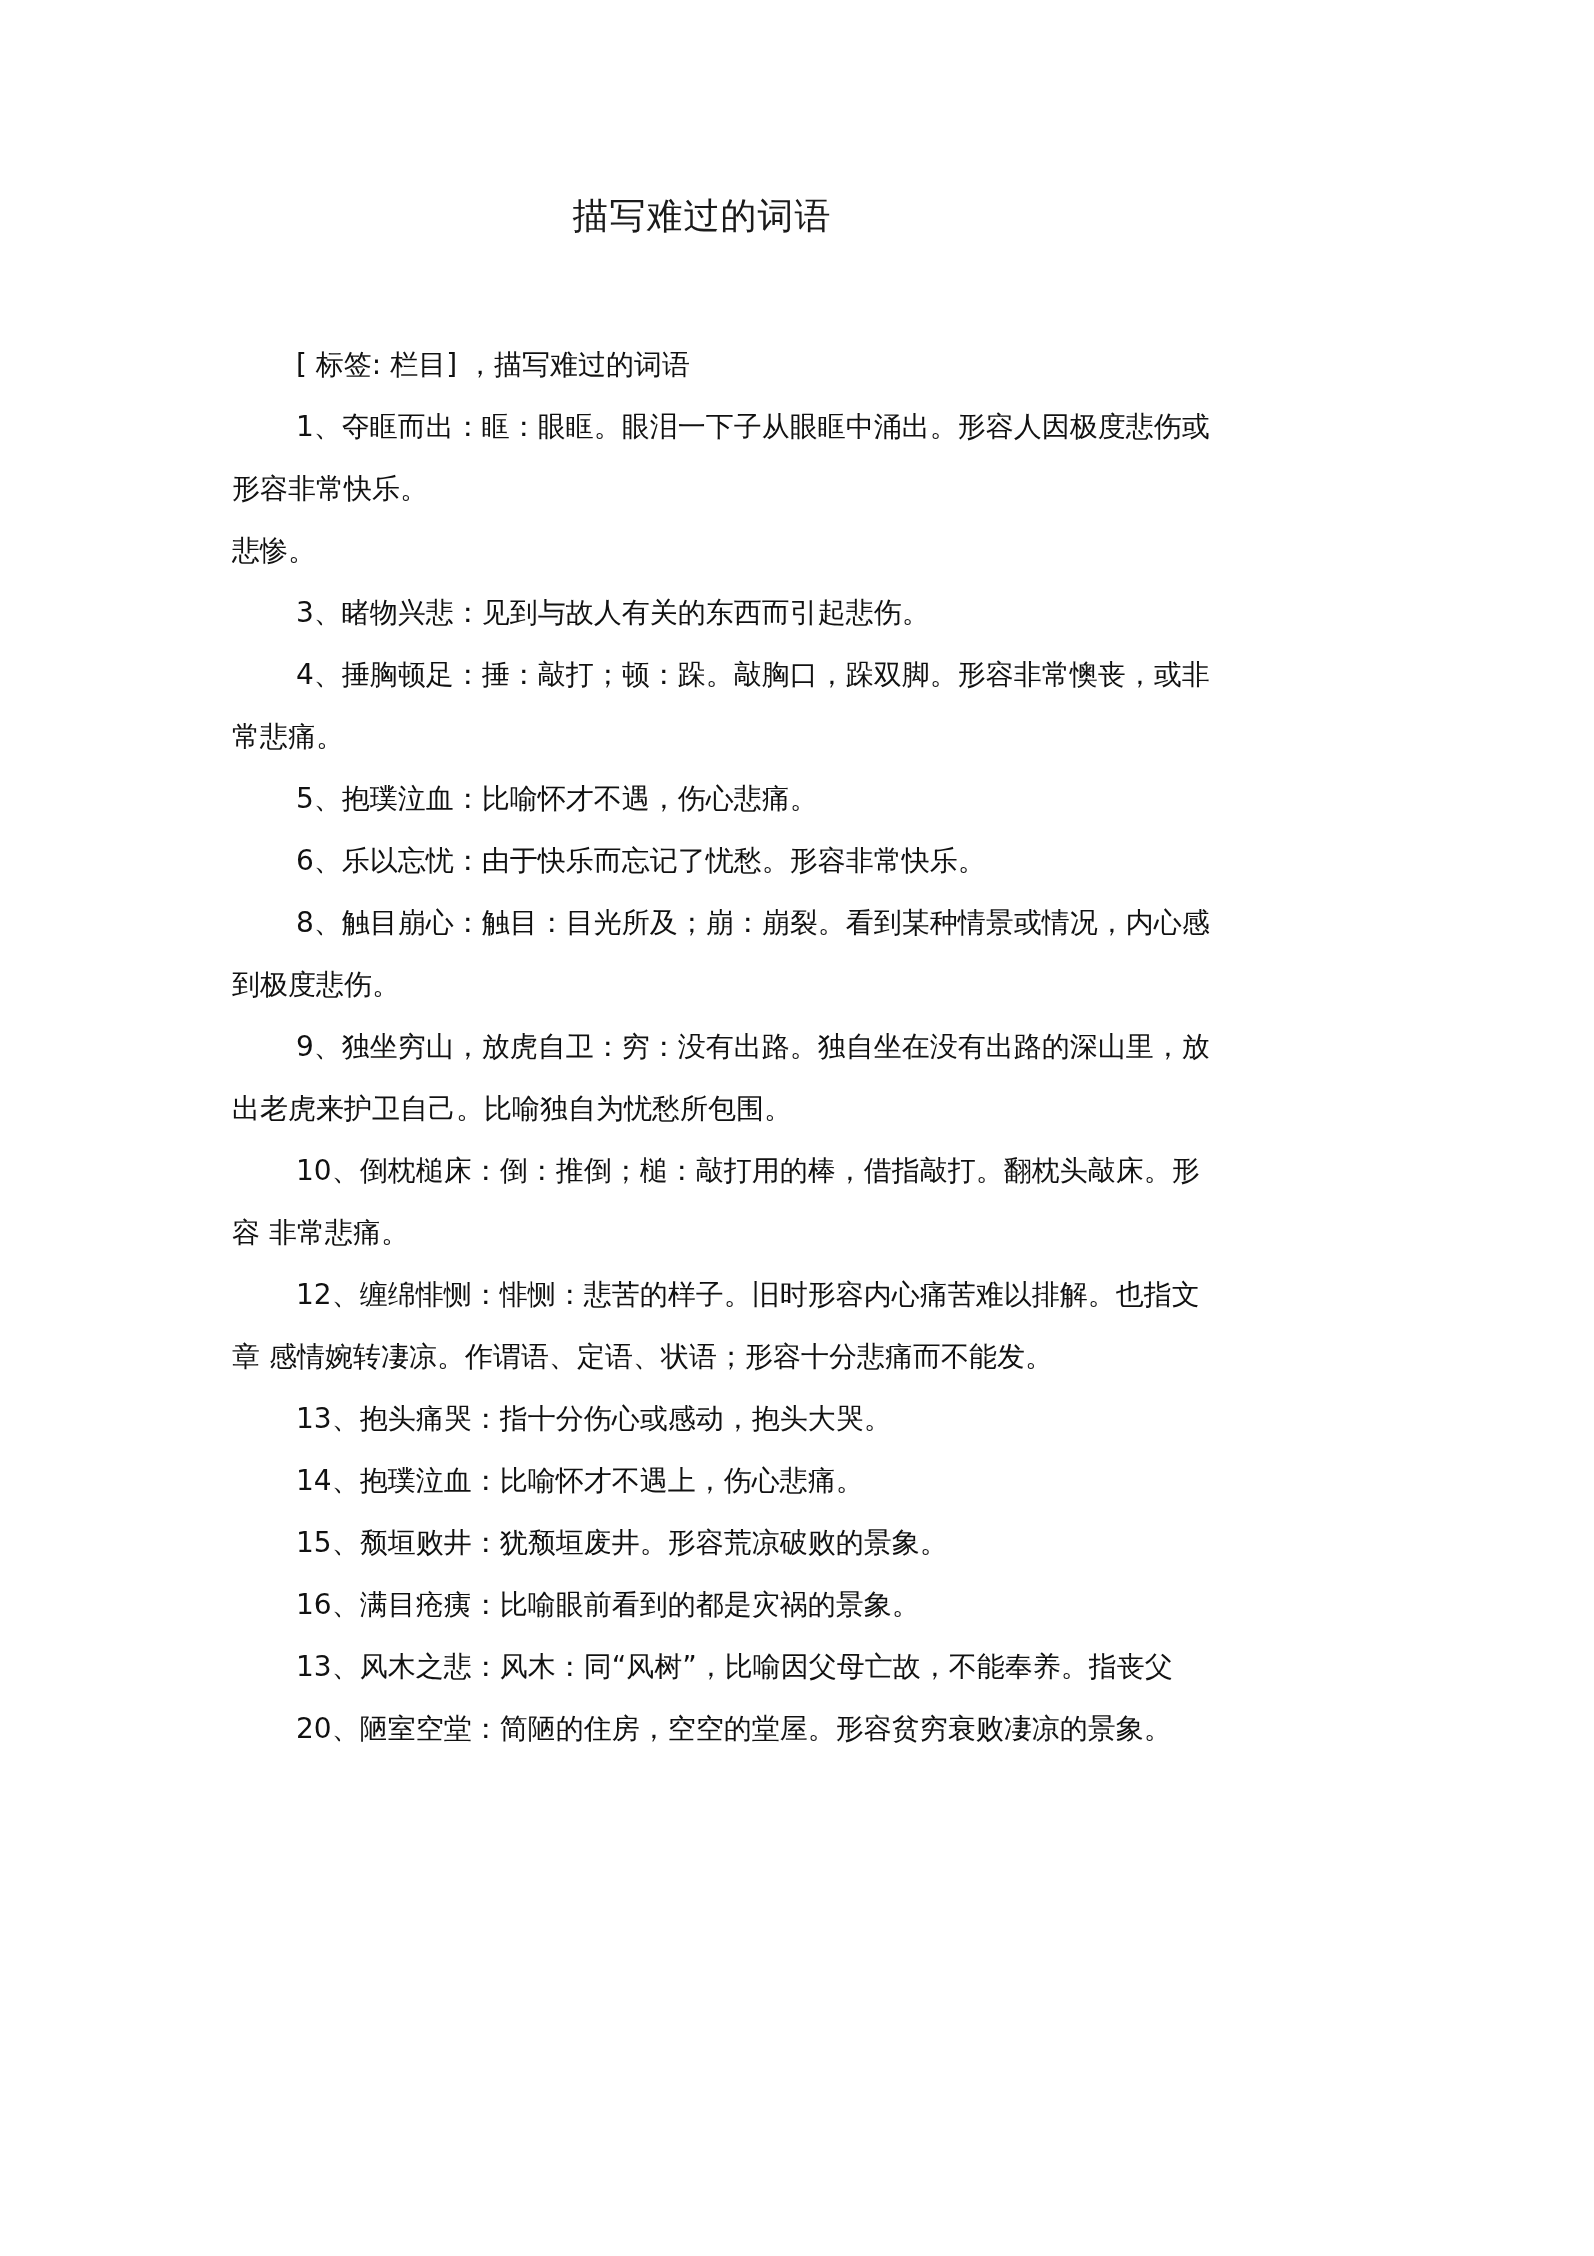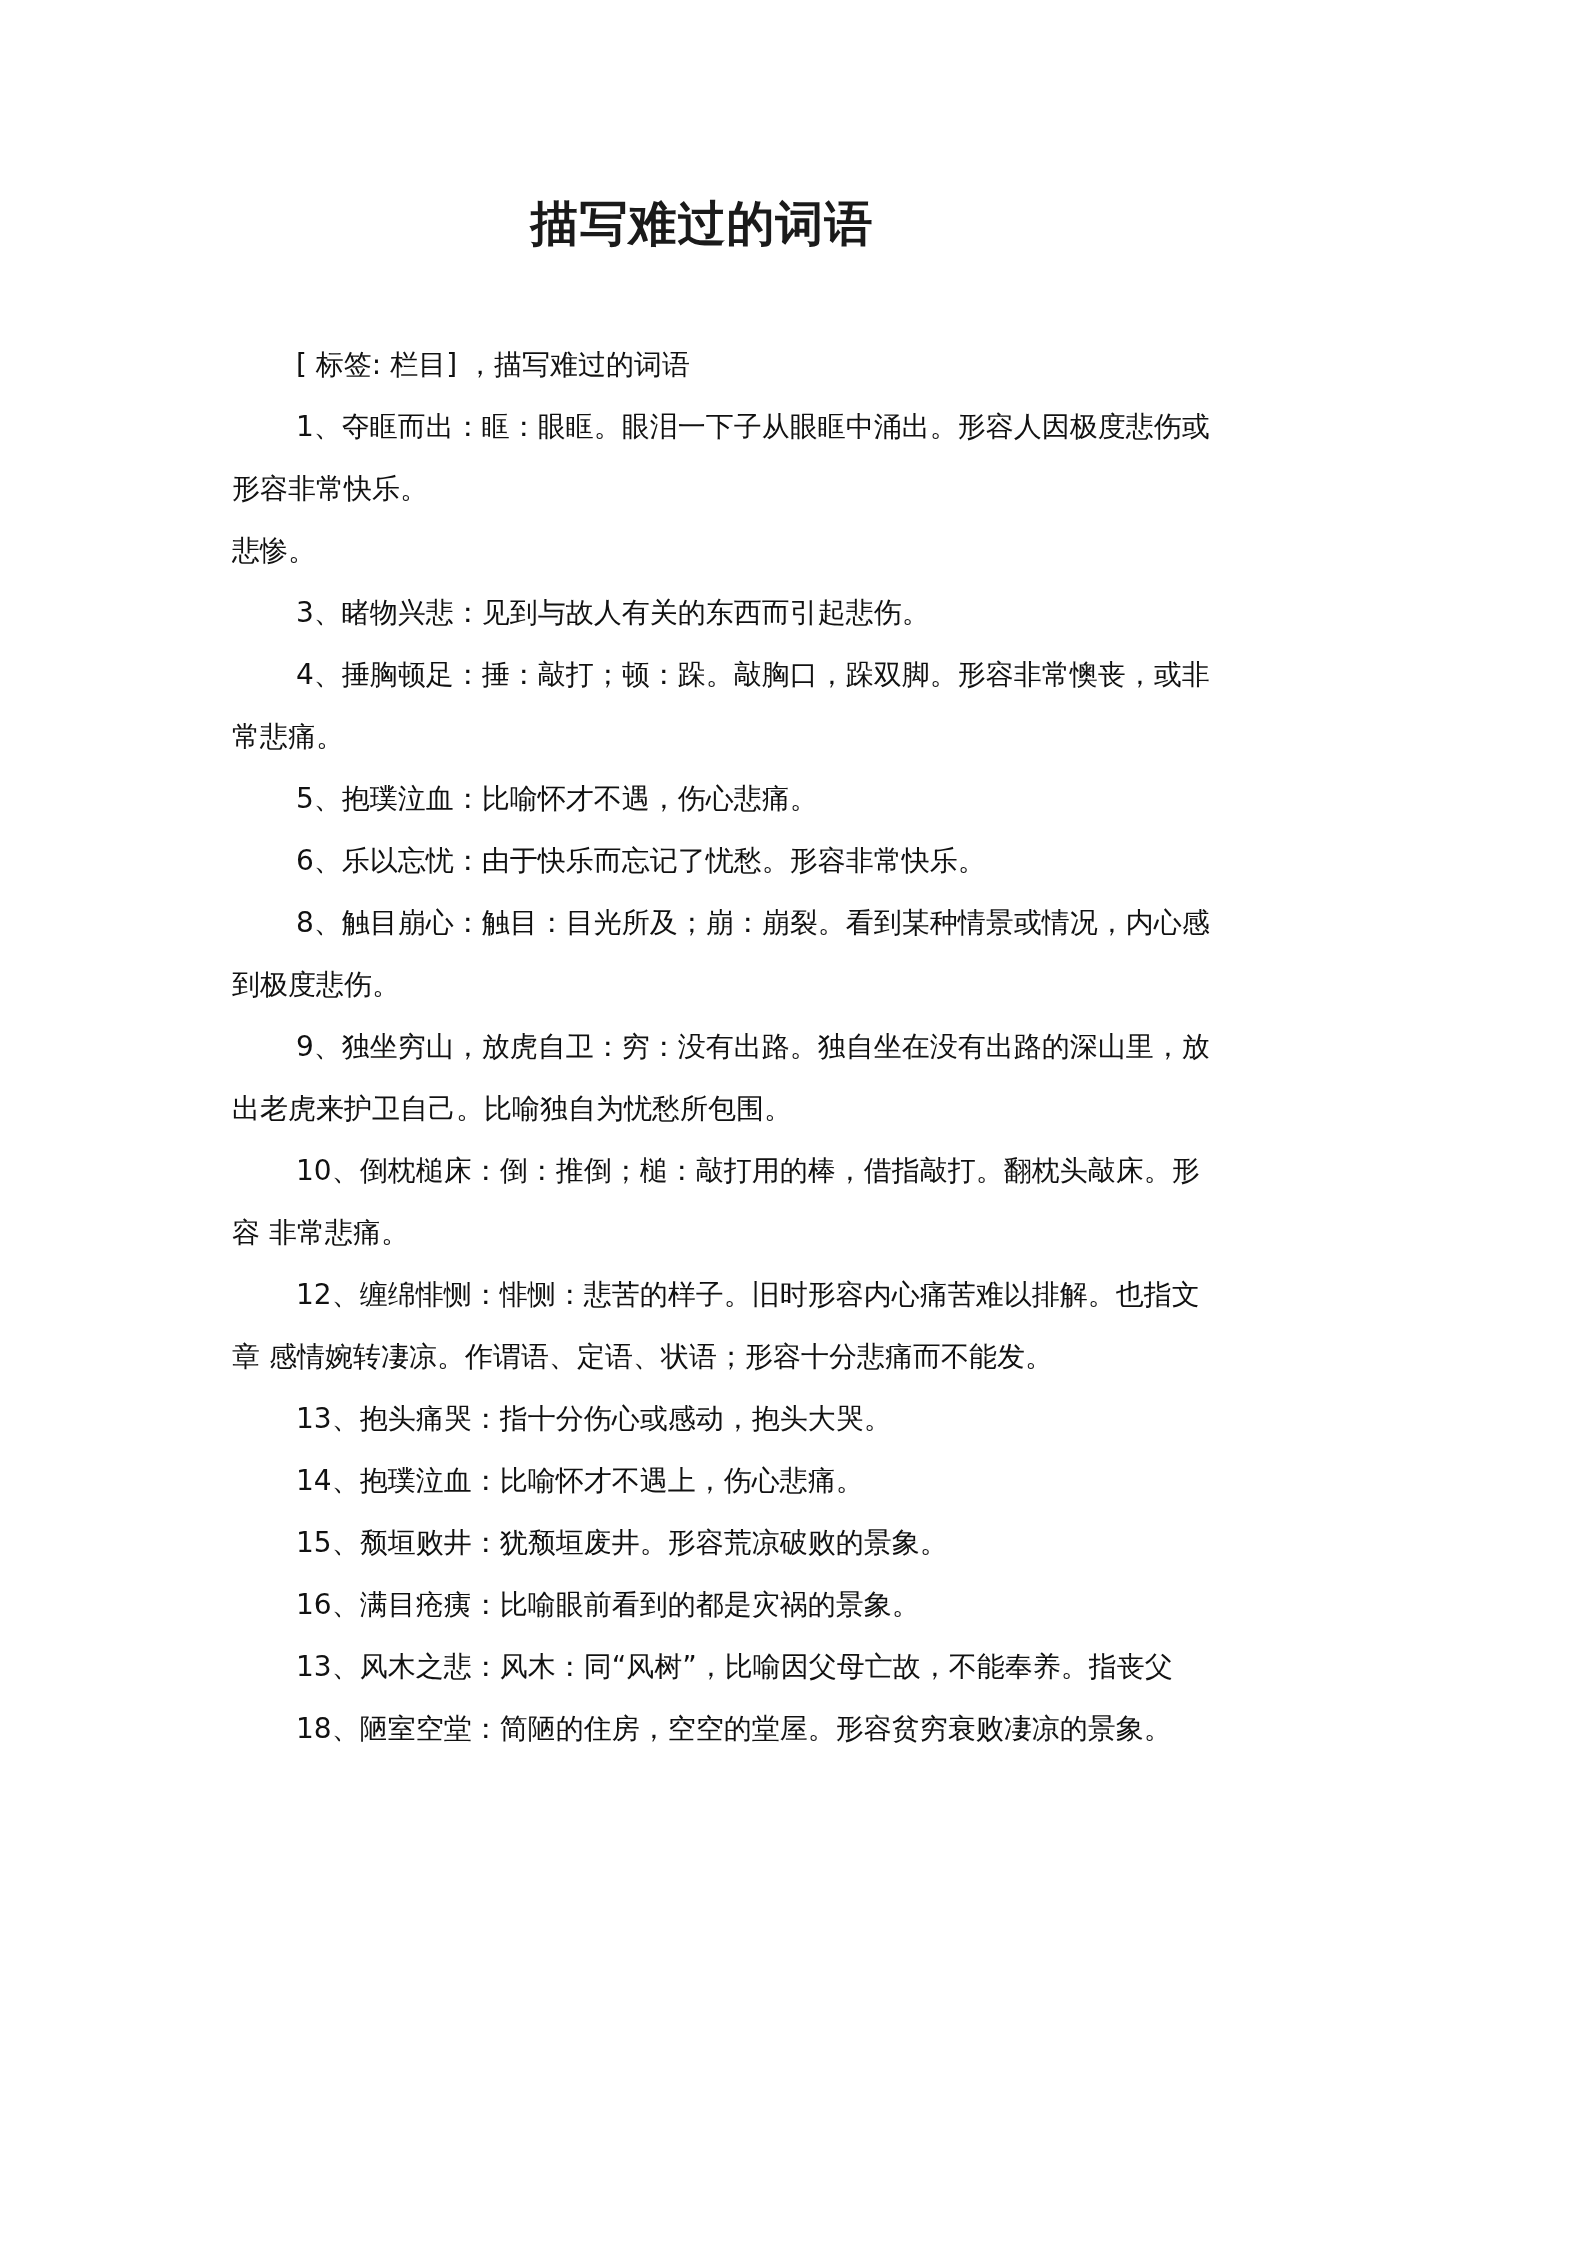--- a/index.html
+++ b/index.html
@@ -4,21 +4,21 @@
 <style>
   html, body { margin: 0; padding: 0; background: #ffffff; }
   body {
     width: 1594px; height: 2256px; position: relative; overflow: hidden;
     font-family: "DejaVu Sans", "Liberation Sans", sans-serif;
     color: #111111;
   }
   .page { position: absolute; left: 0; top: 0; width: 1594px; height: 2256px; }
   .title {
     position: absolute; left: 0; width: 1404px; top: 192px;
-    text-align: center; font-size: 48px; font-weight: 700; letter-spacing: 1px;
+    text-align: center; font-size: 36px; font-weight: 400; letter-spacing: 1px;
     color: #1a1a1a;
   }
   .body {
     position: absolute; left: 232px; top: 334px; width: 1100px;
     font-size: 28px; line-height: 62px;
   }
   .line { display: block; height: 62px; white-space: nowrap; }
   .indent { padding-left: 64px; }
 </style>
 </head>
@@ -43,15 +43,15 @@
     <span class="line">出老虎来护卫自己。比喻独自为忧愁所包围。</span>
     <span class="line indent">10、倒枕槌床：倒：推倒；槌：敲打用的棒，借指敲打。翻枕头敲床。形</span>
     <span class="line">容 非常悲痛。</span>
     <span class="line indent">12、缠绵悱恻：悱恻：悲苦的样子。旧时形容内心痛苦难以排解。也指文</span>
     <span class="line">章 感情婉转凄凉。作谓语、定语、状语；形容十分悲痛而不能发。</span>
     <span class="line indent">13、抱头痛哭：指十分伤心或感动，抱头大哭。</span>
     <span class="line indent">14、抱璞泣血：比喻怀才不遇上，伤心悲痛。</span>
     <span class="line indent">15、颓垣败井：犹颓垣废井。形容荒凉破败的景象。</span>
     <span class="line indent">16、满目疮痍：比喻眼前看到的都是灾祸的景象。</span>
     <span class="line indent">13、风木之悲：风木：同“风树”，比喻因父母亡故，不能奉养。指丧父</span>
-    <span class="line indent">18、陋室空堂：简陋的住房，空空的堂屋。形容贫穷衰败凄凉的景象。</span>
+    <span class="line indent">20、陋室空堂：简陋的住房，空空的堂屋。形容贫穷衰败凄凉的景象。</span>
   </div>
 </div>
 
 </body></html>

